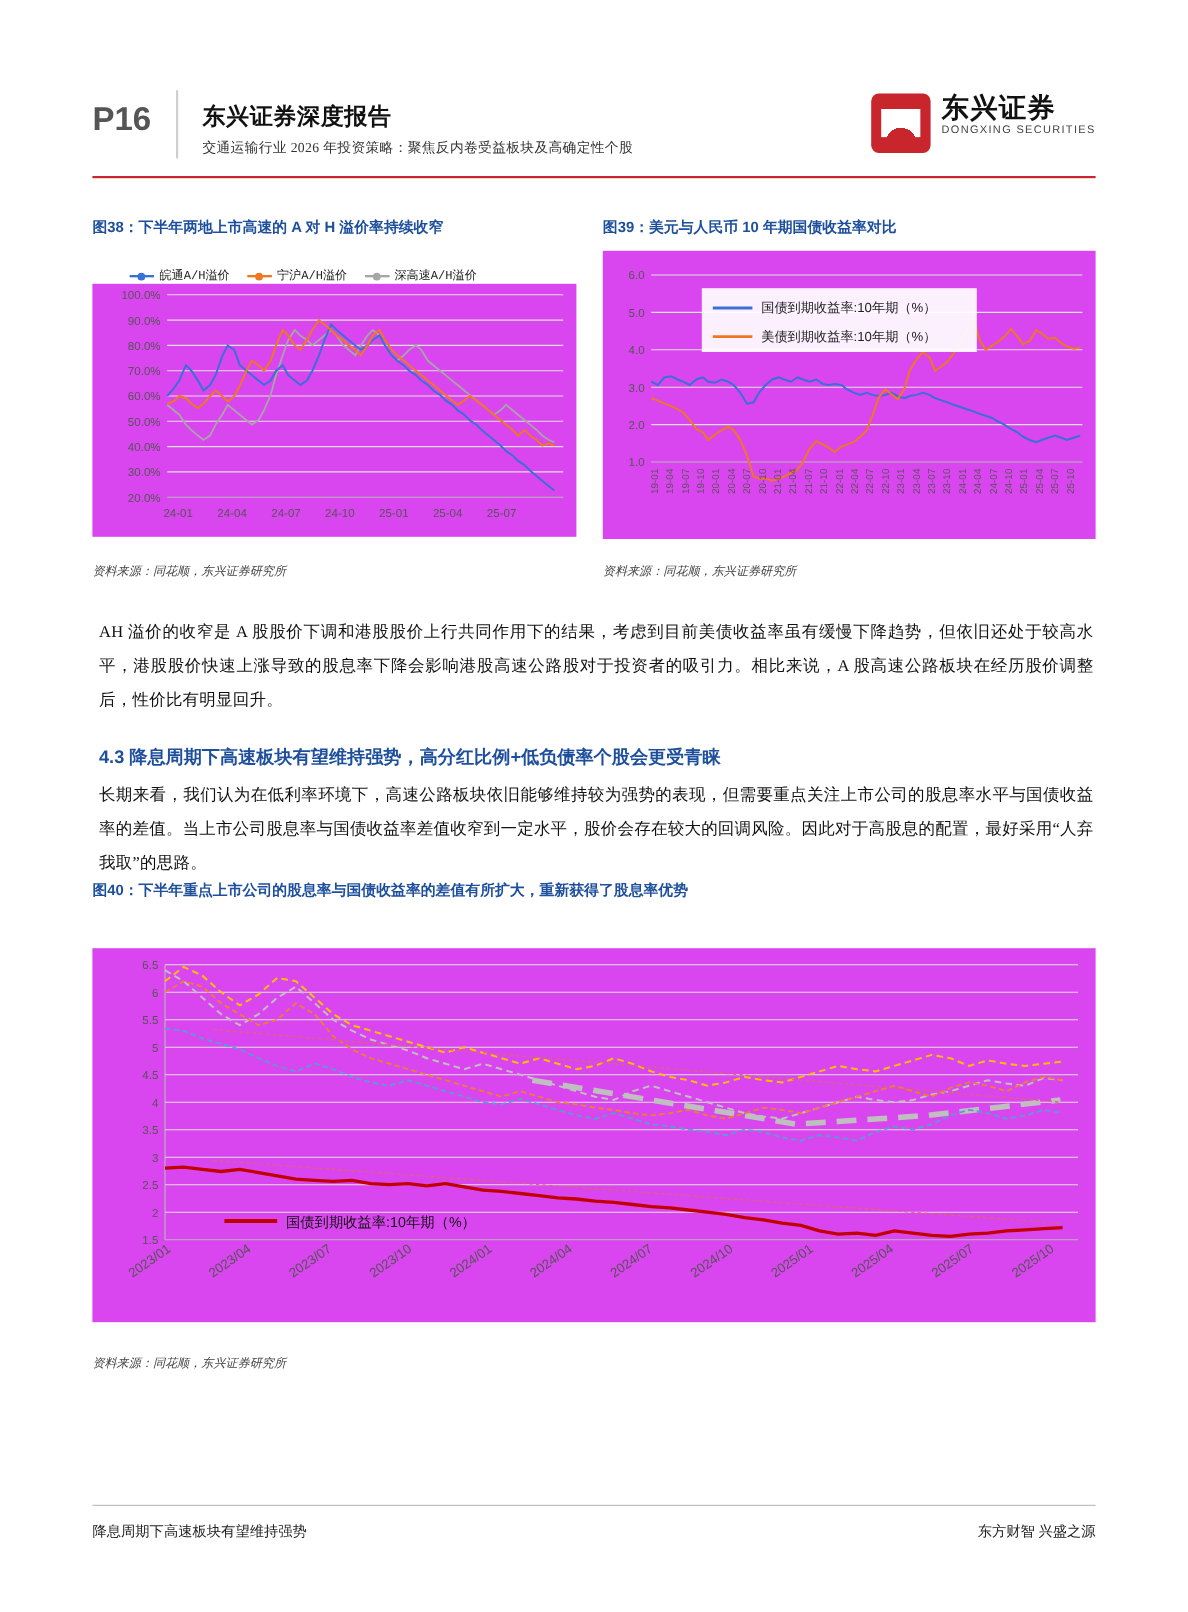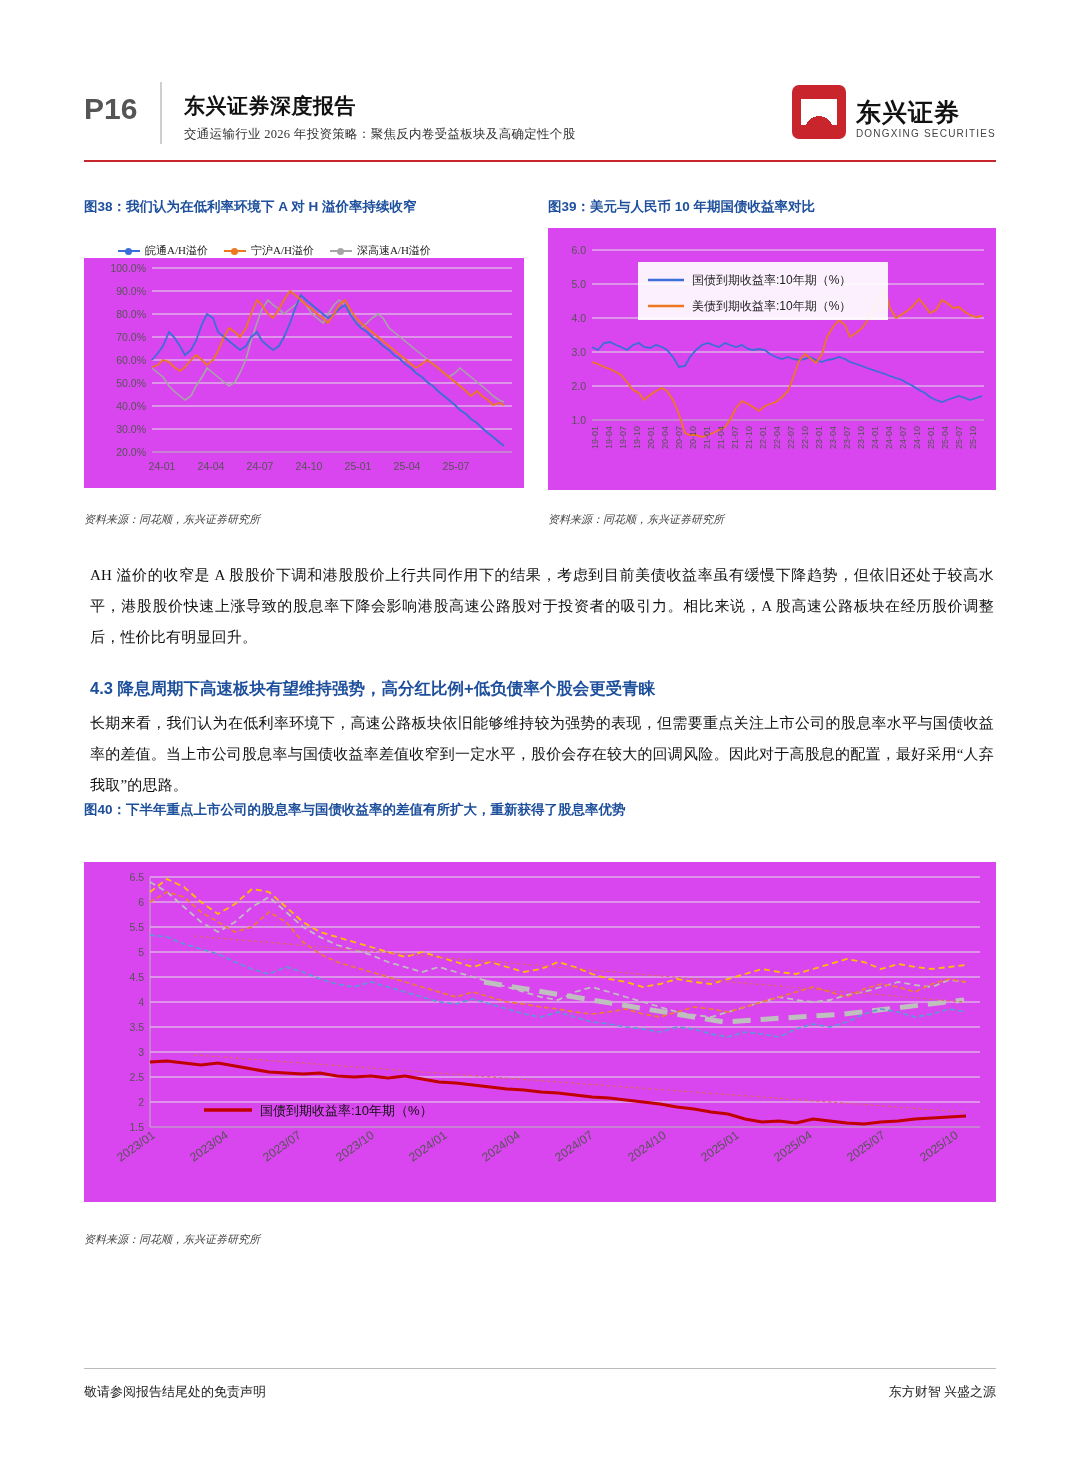--- a/index.html
+++ b/index.html
@@ -13,21 +13,21 @@
   .page{position:relative;width:1080px;height:1465px;}
 
   
   .header{position:absolute;left:0;top:0;width:1080px;height:138px;}
   .page-num{position:absolute;left:84px;top:92px;font-size:30px;font-weight:bold;color:#555;font-family:"Liberation Sans",sans-serif;}
   .hdr-divider{position:absolute;left:160px;top:82px;width:2px;height:62px;background:#cfcfcf;}
   .hdr-title{position:absolute;left:184px;top:92px;font-size:21px;font-weight:bold;color:#111;font-family:"Liberation Sans",sans-serif;letter-spacing:.5px;}
   .hdr-sub{position:absolute;left:184px;top:126px;font-size:12.5px;color:#333;font-family:"Liberation Serif",serif;letter-spacing:.3px;}
   .hdr-rule{position:absolute;left:84px;top:160px;width:912px;height:2px;background:#c9252d;}
 
-  .logo{position:absolute;right:84px;top:85px;display:flex;align-items:flex-end;gap:10px;}
+  .logo{position:absolute;right:84px;top:85px;display:flex;align-items:flex-start;gap:10px;}
   .logo-mark{width:54px;height:54px;background:#c9252d;border-radius:7px;position:relative;}
   .logo-mark:after{
     content:"";position:absolute;left:9px;top:14px;width:36px;height:26px;
     background:
       radial-gradient(circle at 50% 100%, #fff 0 7px, transparent 7px),
       linear-gradient(#fff,#fff);
     -webkit-mask:radial-gradient(circle at 50% 120%, transparent 0 14px, #000 14px);
             mask:radial-gradient(circle at 50% 120%, transparent 0 14px, #000 14px);
   }
   .logo-txt{line-height:1.05;}
@@ -35,21 +35,21 @@
   .logo-en{font-size:10px;color:#444;font-family:"Liberation Sans",sans-serif;letter-spacing:1.2px;margin-top:3px;}
 
   
   .fig-title{position:absolute;font-size:13.5px;font-weight:bold;color:#1d4f9c;font-family:"Liberation Sans",sans-serif;}
   .src{position:absolute;font-size:11px;color:#444;font-family:"Liberation Serif",serif;font-style:italic;}
 
   
   .chart-box{position:absolute;background:#d946ef;}
   .chart-box svg{display:block;}
 
-  .legend{position:absolute;display:flex;align-items:center;gap:16px;font-size:11px;font-family:Liberation Serif, serif;color:#222;}
+  .legend{position:absolute;display:flex;align-items:center;gap:16px;font-size:11px;font-family:Liberation Mono, monospace;color:#222;}
   .legend .item{display:flex;align-items:center;gap:5px;white-space:nowrap;}
   .legend .swatch{width:22px;height:0;border-top-width:2.5px;border-top-style:solid;position:relative;}
   .legend .swatch.dot:after{content:"";position:absolute;left:7px;top:-4px;width:7px;height:7px;border-radius:50%;background:inherit;}
 
   
   .para{position:absolute;font-size:15px;line-height:31px;color:#111;text-align:justify;font-family:"Liberation Serif",serif;letter-spacing:.2px;}
   .h3{position:absolute;font-size:16.5px;font-weight:bold;color:#1d4f9c;font-family:"Liberation Sans",sans-serif;}
 
   
   .foot-rule{position:absolute;left:84px;top:1368px;width:912px;height:1px;background:#bbb;}
@@ -74,21 +74,21 @@
     <div class="logo">
       <div class="logo-mark"></div>
       <div class="logo-txt">
         <div class="logo-cn">东兴证券</div>
         <div class="logo-en">DONGXING SECURITIES</div>
       </div>
     </div>
     <div class="hdr-rule"></div>
   </div>
 
-  <div class="fig-title" style="left:84px;top:198px;">图38：我们认为在低利率环境下 A 对 H 溢价率持续收窄</div>
+  <div class="fig-title" style="left:84px;top:198px;">图38：下半年两地上市高速的 A 对 H 溢价率持续收窄</div>
 
   <div class="legend" style="left:118px;top:243px;">
     <div class="item">
       <span class="swatch dot" style="border-top-color:#3a6fd8;background:#3a6fd8;"></span>
       <span>皖通A/H溢价</span>
     </div>
     <div class="item">
       <span class="swatch dot" style="border-top-color:#ee7722;background:#ee7722;"></span>
       <span>宁沪A/H溢价</span>
     </div>
@@ -286,16 +286,16 @@
         <text class="axis-lbl" transform="translate(802,275) rotate(-35)" text-anchor="end" style="font-size:12px;">2025/07</text>
         <text class="axis-lbl" transform="translate(875,275) rotate(-35)" text-anchor="end" style="font-size:12px;">2025/10</text>
       </g>
     </svg>
   </div>
 
   <div class="src" style="left:84px;top:1232px;">资料来源：同花顺，东兴证券研究所</div>
 
 
   <div class="foot-rule"></div>
-  <div class="foot-l">敬请参阅报告结尾处的免责声明</div>
+  <div class="foot-l">降息周期下高速板块有望维持强势</div>
   <div class="foot-r">东方财智 兴盛之源</div>
 
 </div>
 
 </body></html>

